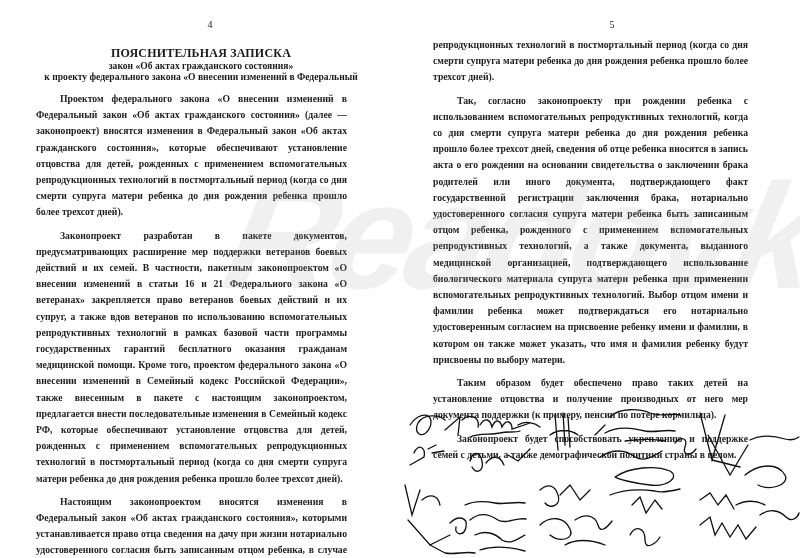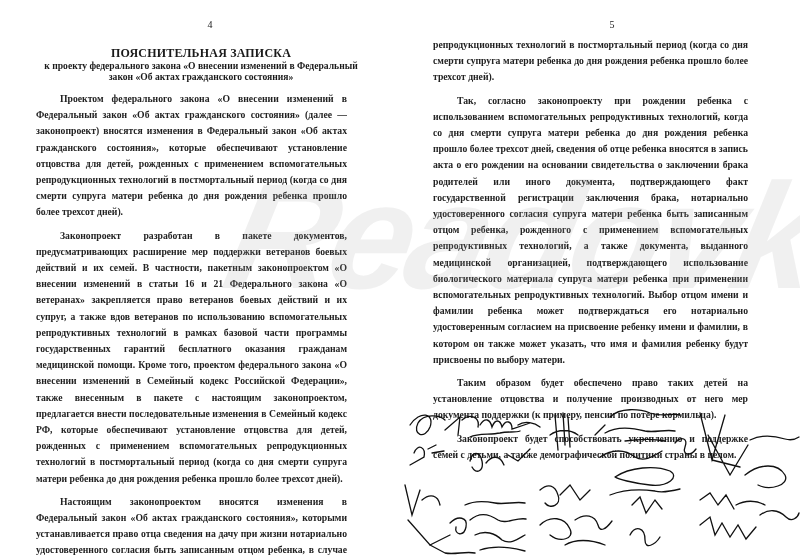--- a/index.html
+++ b/index.html
@@ -26,22 +26,22 @@
   .signatures { position: absolute; left: 400px; top: 405px; width: 400px; height: 153px; }
   .signatures svg { width: 400px; height: 153px; }
 </style>
 </head>
 <body>
 
 <div class="page page-left">
   <div class="page-number">4</div>
   <div class="heading">
     <div class="title">ПОЯСНИТЕЛЬНАЯ ЗАПИСКА</div>
+    <div>закон «Об актах гражданского состояния»</div>
     <div>к проекту федерального закона «О внесении изменений в Федеральный</div>
-    <div>закон «Об актах гражданского состояния»</div>
   </div>
   <div class="body-text">
     <p class="para">Проектом федерального закона «О внесении изменений в Федеральный закон «Об актах гражданского состояния» (далее — законопроект) вносятся изменения в Федеральный закон «Об актах гражданского состояния», которые обеспечивают установление отцовства для детей, рожденных с применением вспомогательных репродукционных технологий в постмортальный период (когда со дня смерти супруга матери ребенка до дня рождения ребенка прошло более трехсот дней).</p>
     <p class="para">Законопроект разработан в пакете документов, предусматривающих расширение мер поддержки ветеранов боевых действий и их семей. В частности, пакетным законопроектом «О внесении изменений в статьи 16 и 21 Федерального закона «О ветеранах» закрепляется право ветеранов боевых действий и их супруг, а также вдов ветеранов по использованию вспомогательных репродуктивных технологий в рамках базовой части программы государственных гарантий бесплатного оказания гражданам медицинской помощи. Кроме того, проектом федерального закона «О внесении изменений в Семейный кодекс Российской Федерации», также внесенным в пакете с настоящим законопроектом, предлагается внести последовательные изменения в Семейный кодекс РФ, которые обеспечивают установление отцовства для детей, рожденных с применением вспомогательных репродукционных технологий в постмортальный период (когда со дня смерти супруга матери ребенка до дня рождения ребенка прошло более трехсот дней).</p>
     <p class="para">Настоящим законопроектом вносятся изменения в Федеральный закон «Об актах гражданского состояния», которыми устанавливается право отца сведения на дачу при жизни нотариально удостоверенного согласия быть записанным отцом ребенка, в случае рождения детей с применением вспомогательных</p>
   </div>
 </div>
 
 <div class="page page-right">
   <div class="page-number">5</div>

